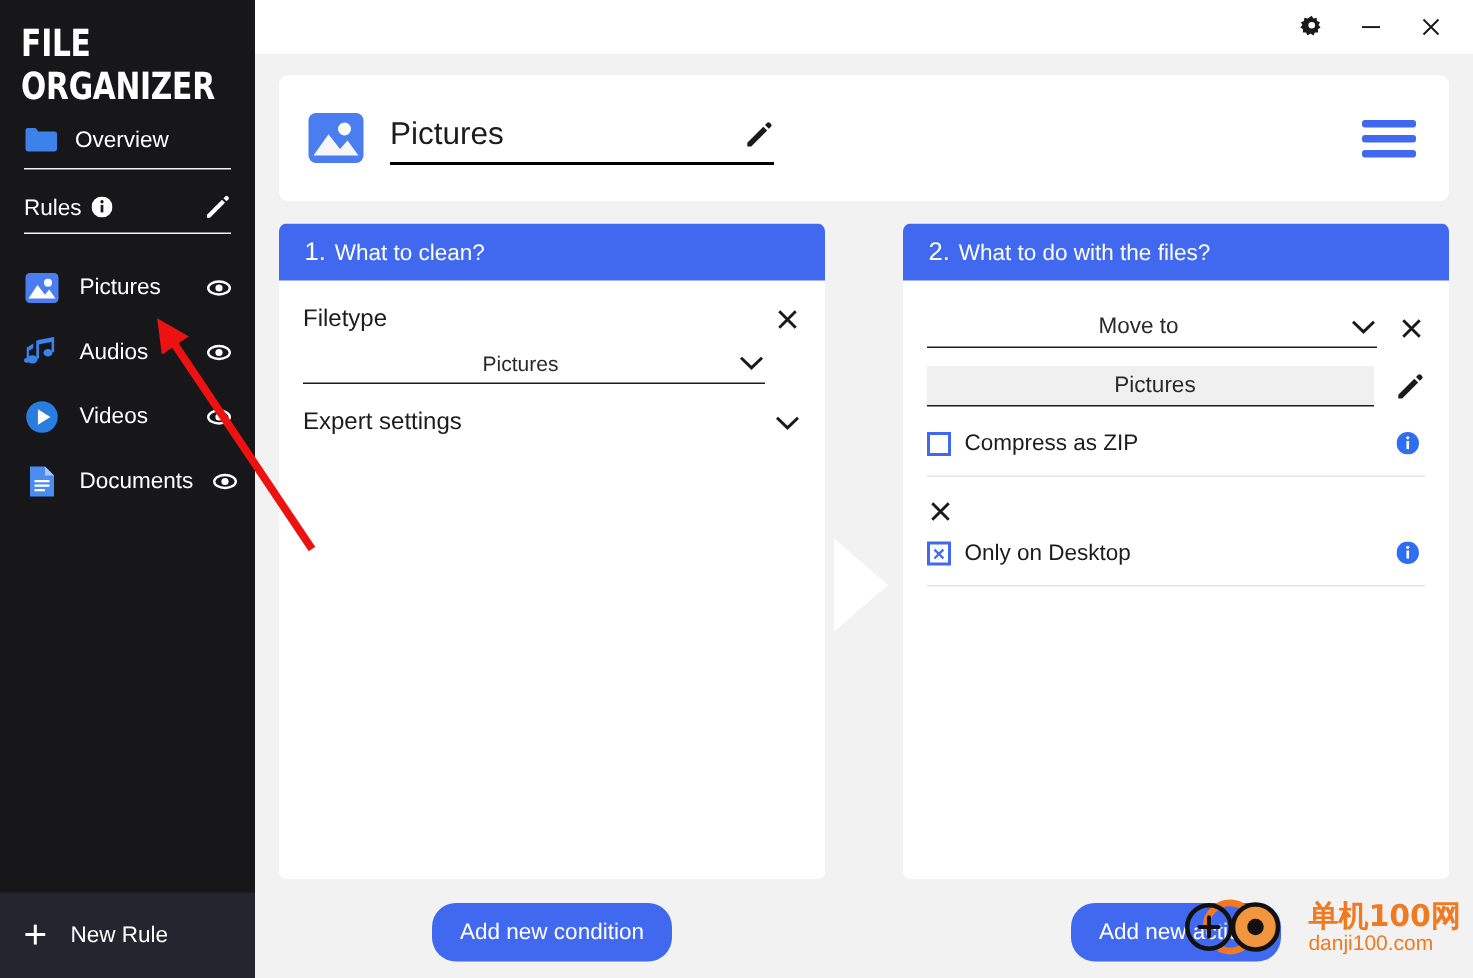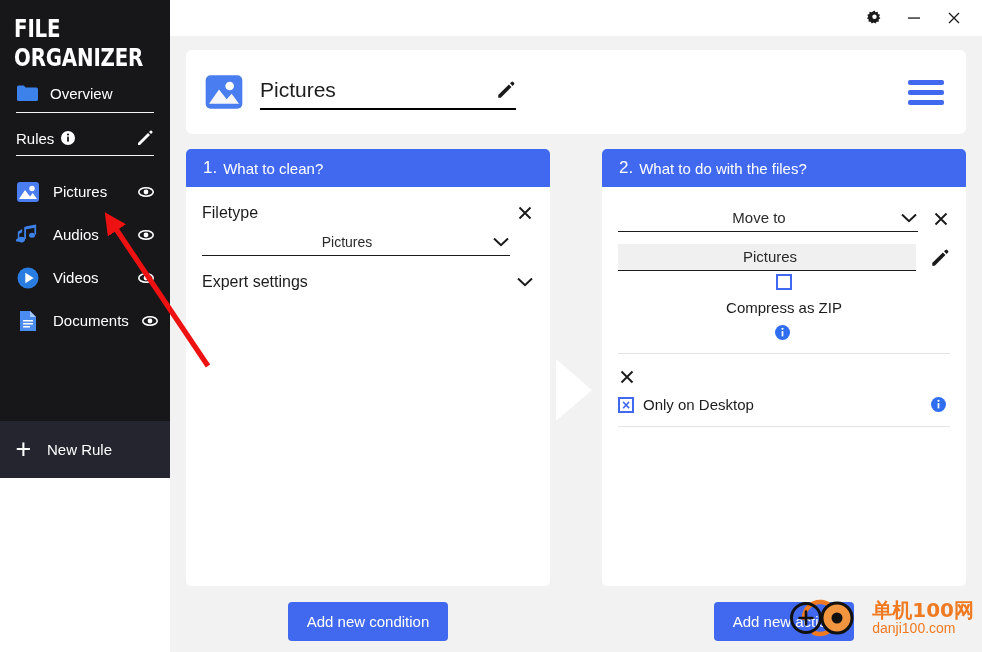--- a/index.html
+++ b/index.html
@@ -10,21 +10,21 @@
     background: #ffffff;
   }
   #app {
     position: relative;
     width: 982px; height: 652px;
     display: flex;
   }
 
   
   .sidebar {
-    width: 170px; height: 478px;
+    width: 170px; height: 652px;
     background: #17171a;
     display: flex; flex-direction: column;
     flex: 0 0 170px;
     position: relative;
   }
   .brand {
     padding: 14px 16px 6px 16px;
     color: #ffffff;
     font-family: "DejaVu Sans Condensed", "Liberation Sans Narrow", "Liberation Sans", sans-serif;
     font-weight: bold;
@@ -213,21 +213,21 @@
     pointer-events: none;
   }
 
   .footer-btns {
     height: 62px;
     display: flex; align-items: center;
     flex: none;
   }
   .btn-primary {
     background: #4169f0; color: #fff;
-    border: none; border-radius: 4px;
+    border: none; border-radius: 16px;
     font-size: 15px;
     padding: 11px 19px;
     cursor: pointer;
     font-family: "Liberation Sans", sans-serif;
   }
   .btn-slot-left { width: 364px; display: flex; justify-content: center; }
   .btn-slot-right { width: 364px; margin-left: 52px; display: flex; justify-content: center; }
 
   
   .annot { position: absolute; left: 0; top: 0; pointer-events: none; }
@@ -505,21 +505,21 @@
                 <span class="fval" style="font-size:15px;">Pictures</span>
               </div>
               <span class="x-btn" style="margin-left:14px;">
                 <svg width="20" height="20" viewBox="0 0 18 18">
                   <path d="M2 13.6 11.6 4.0l2.3 2.3L4.3 15.9H2z" fill="#1a1a1a"></path>
                   <path d="M12.6 3.0 14.9 5.3 16.2 4.0a1.1 1.1 0 0 0 0-1.6l-0.7-0.7a1.1 1.1 0 0 0-1.6 0z" fill="#1a1a1a"></path>
                 </svg>
               </span>
             </div>
 
-            <div class="chk-row" style="margin-top:3px;flex-direction:column;">
+            <div class="chk-row" style="margin-top:16px;">
               <span class="chk"></span>
               <span class="chk-label">Compress as ZIP</span>
               <span class="i-btn" style="margin-right:4px;">
                 <svg width="15" height="15" viewBox="0 0 14 14">
                   <circle cx="7" cy="7" r="7" fill="#2f6ef0"></circle>
                   <rect x="6.2" y="5.6" width="1.6" height="5" fill="#ffffff"></rect>
                   <circle cx="7" cy="3.6" r="1.0" fill="#ffffff"></circle>
                 </svg>
               </span>
             </div>

